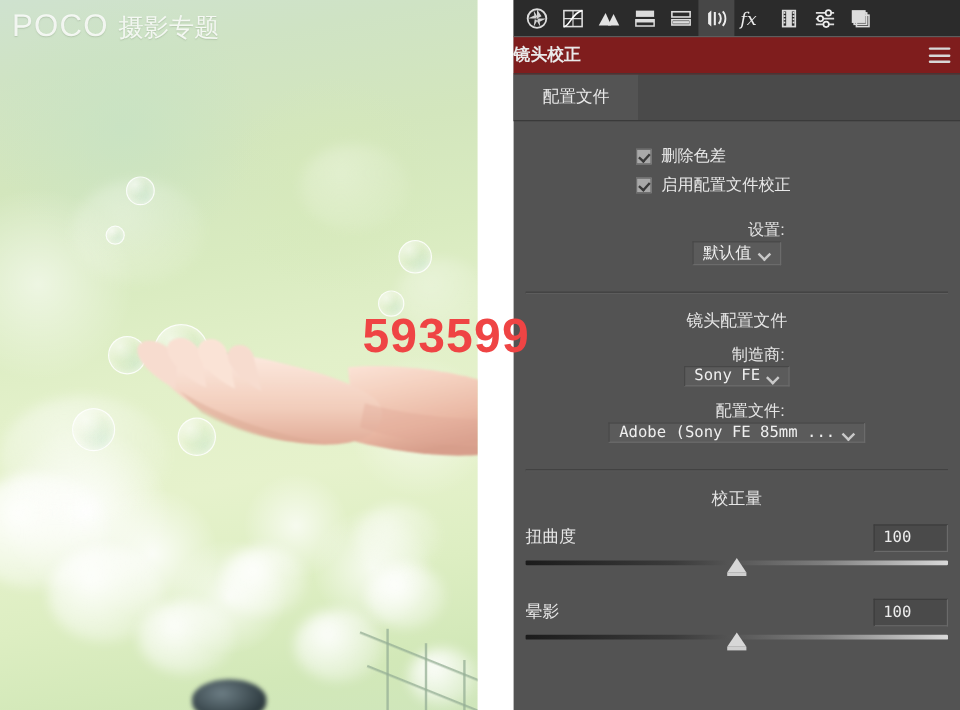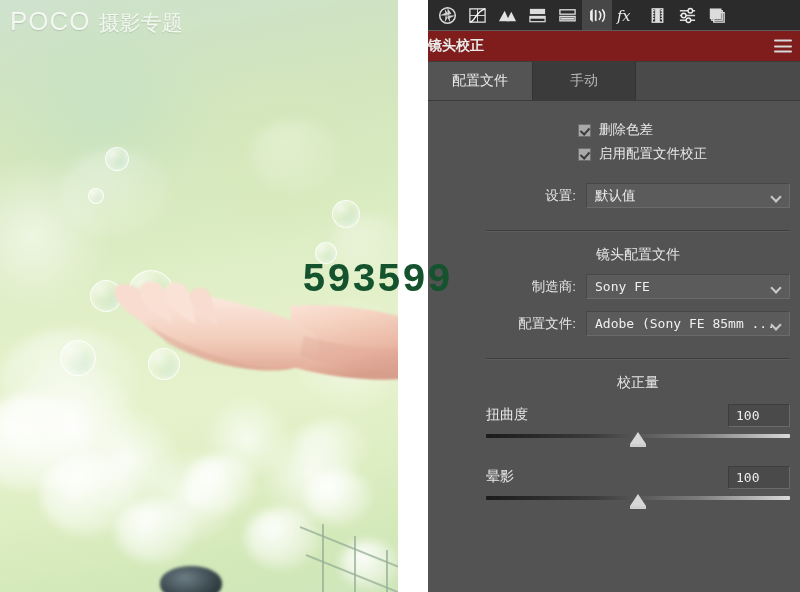--- a/index.html
+++ b/index.html
@@ -120,25 +120,25 @@
     color: rgba(255,255,255,0.78);
     text-shadow: 0 1px 1px rgba(130,150,120,0.3);
     font-family: "Liberation Sans", sans-serif;
     white-space: nowrap;
   }
 
   
   #overlay-digits {
     position: absolute;
     left: 302px; top: 258px;
-    font-family: Liberation Mono, monospace;
+    font-family: Liberation Sans, sans-serif;
     font-size: 40px;
     font-weight: bold;
     letter-spacing: 1px;
-    color: #14532d;
+    color: #ef4444;
     z-index: 30;
     white-space: nowrap;
     user-select: none;
   }
 
   
   #panel {
     position: absolute;
     left: 428px; top: 0;
     width: 372px; height: 592px;
@@ -227,21 +227,20 @@
     color: #b9b9b9;
     border-left: 1px solid #333;
     border-right: 1px solid #333;
   }
   .tab-filler { flex: 1; background: #4a4a4a; }
 
   
   #panel-body {
     position: relative;
     padding: 0;
-    margin-left: 48px;
   }
   .sect-divider {
     height: 1px;
     background: #3f3f3f;
     border-bottom: 1px solid #5d5d5d;
     margin: 0 10px;
   }
   .sect-title {
     text-align: center;
     font-size: 14px;
@@ -276,20 +275,21 @@
     margin-left: 8px;
     font-size: 13.5px;
     color: #e8e8e8;
   }
 
   .field-row {
     display: flex;
     align-items: center;
     margin: 0 10px;
     padding: 6px 0;
+    flex-direction: column;
   }
   .field-label {
     width: 100px;
     text-align: right;
     padding-right: 10px;
     font-size: 13.5px;
     color: #e4e4e4;
     box-sizing: border-box;
     flex: 0 0 auto;
   }
@@ -568,23 +568,20 @@
         <i></i>
           <i></i>
           <i></i>
       </div>
     </div>
 
     <div id="panel-tabs">
       <div class="tab active">
         <span>配置文件</span>
       </div>
-      <div class="tab inactive">
-        <span>手动</span>
-      </div>
       <div class="tab-filler"></div>
     </div>
 
     <div id="panel-body">
 
       <div style="height:14px"></div>
 
       <div class="check-row">
         <span class="checkbox"></span>
         <span class="check-label">删除色差</span>

